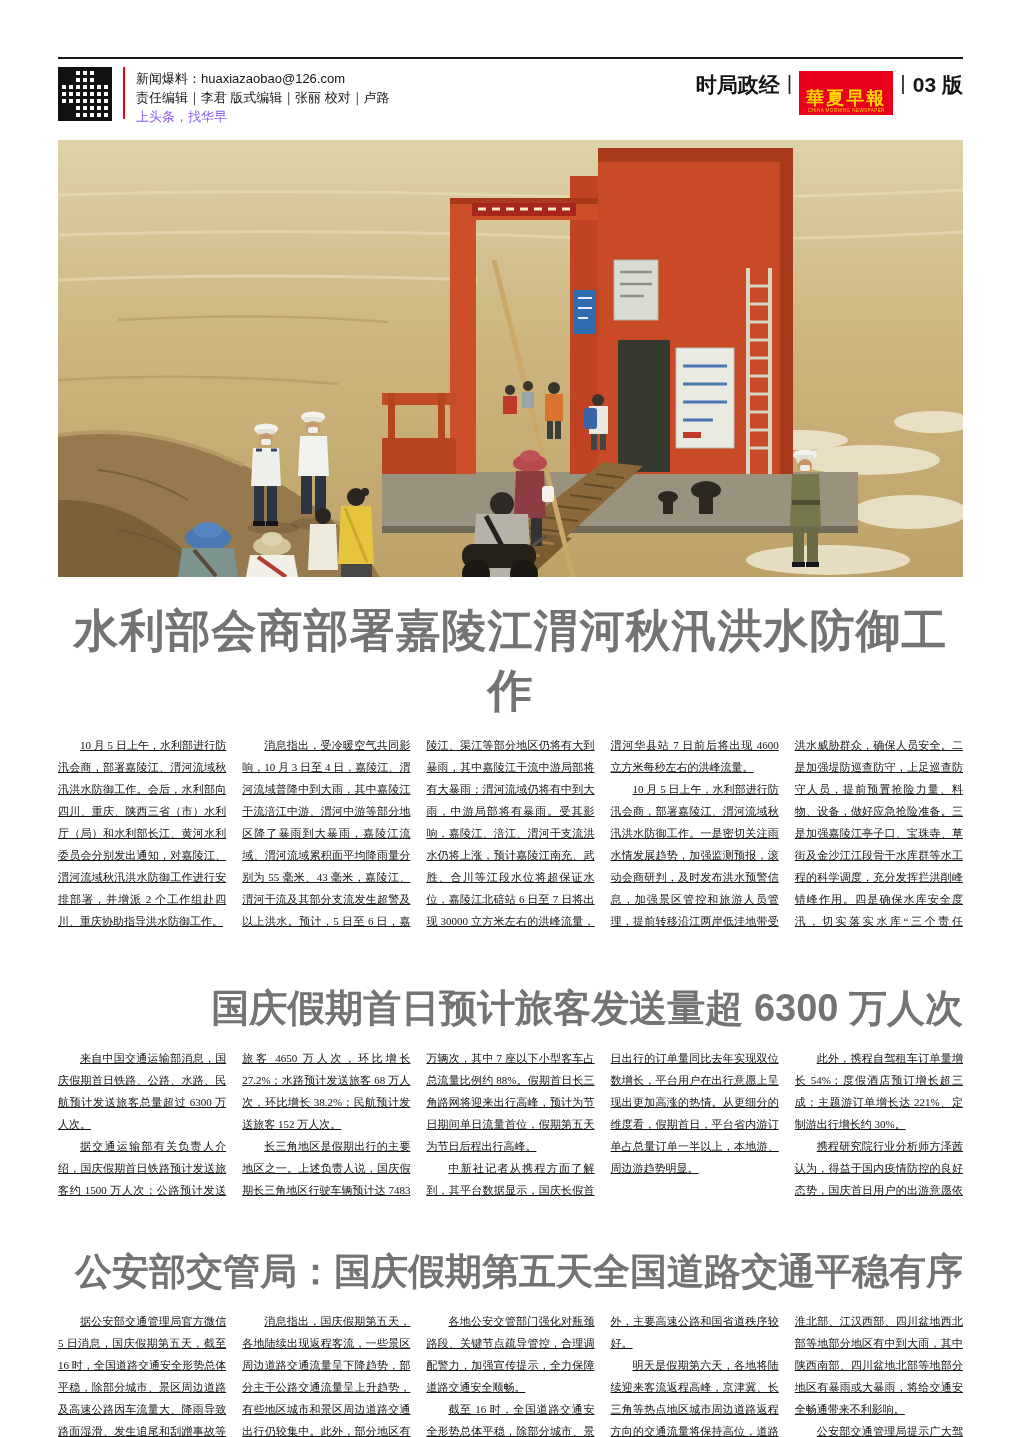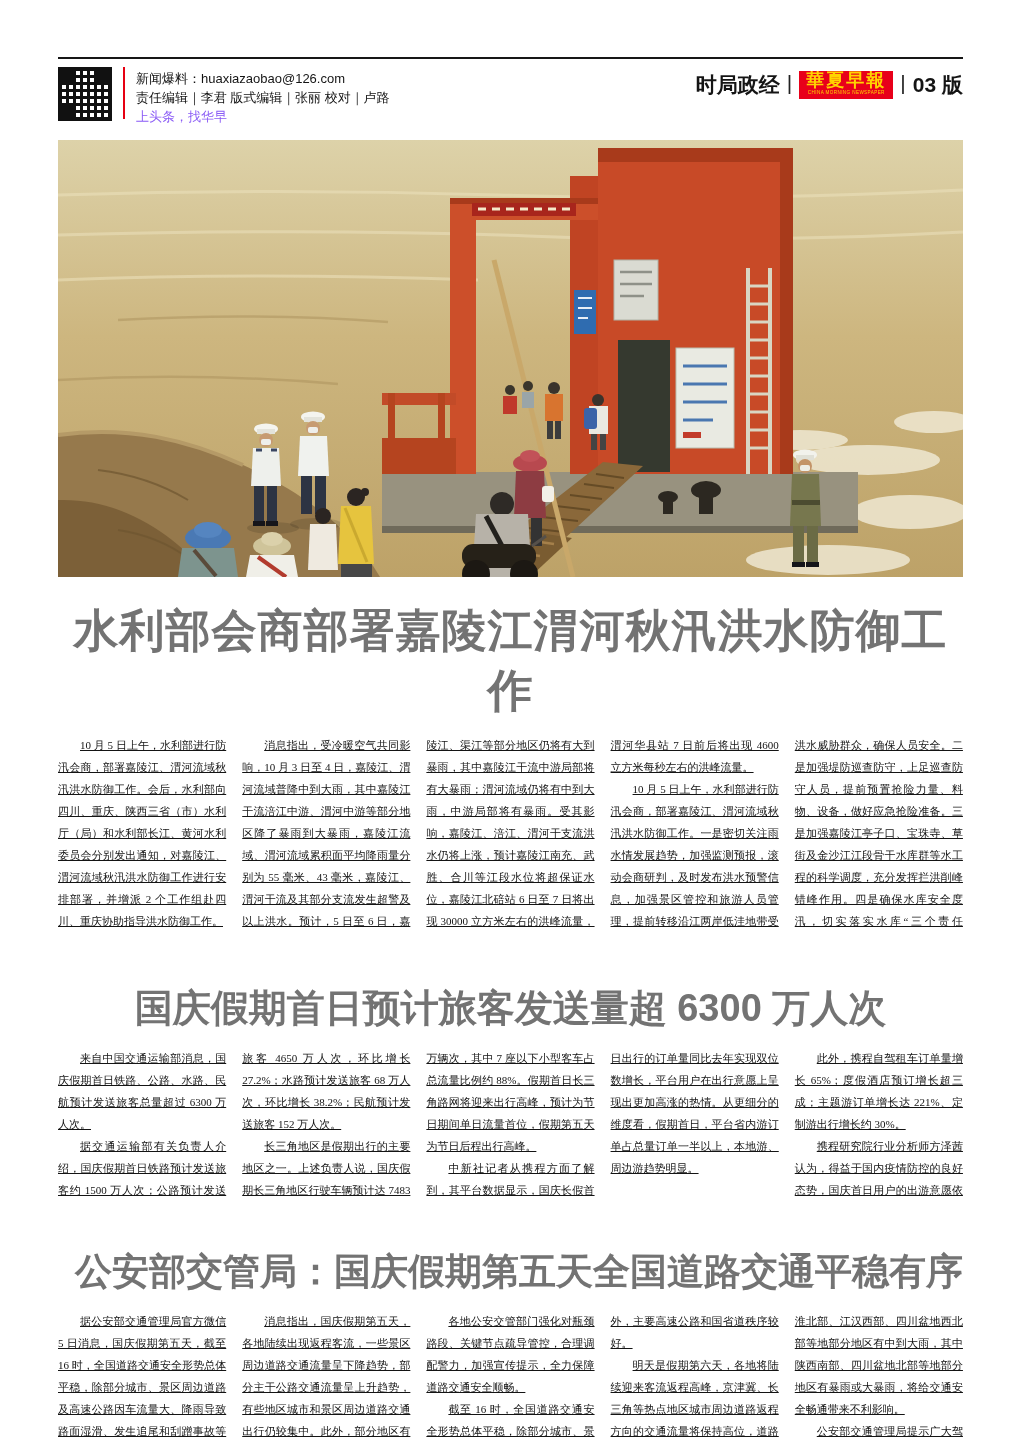--- a/index.html
+++ b/index.html
@@ -16,30 +16,30 @@
         linear-gradient(#111,#111) calc(100% - 2px) 2px/13px 13px no-repeat,
         linear-gradient(#111,#111) 2px calc(100% - 2px)/13px 13px no-repeat,
         repeating-linear-gradient(90deg,#111 0 3px,transparent 3px 7px),
         repeating-linear-gradient(0deg,#111 0 3px,#fff 3px 7px);}
   .red-divider{width:2px;height:52px;background:#e60012;}
   .mh-info{font-family:"Liberation Sans",sans-serif;font-size:13px;line-height:19px;padding-top:2px;}
   .mh-info .slogan{color:#8b5cf6;}
   .mh-right{display:flex;gap:7px;padding-top:4px;
             font-family:"Liberation Sans",sans-serif;font-size:21px;font-weight:bold;}
   .pipe{font-weight:normal;color:#222;}
-  .logo{background:#e8001a;color:#ffd400;padding:0 7px 1px;text-align:center;line-height:1;}
+  .logo{background:#e8001a;color:#ffd400;padding:18px 7px 1px;text-align:center;line-height:1;}
   .logo .t{display:block;font-size:18px;font-weight:bold;letter-spacing:2px;font-family:"Liberation Serif",serif;}
   .logo .s{display:block;font-size:4.6px;letter-spacing:.4px;margin-top:2px;font-family:"Liberation Sans",sans-serif;font-weight:normal;}
   
   .photo{margin-top:7px;width:905px;height:437px;line-height:0;}
   .photo svg{width:905px;height:437px;display:block;}
   
   .headline{font-family:"Liberation Sans",sans-serif;font-weight:bold;text-align:center;color:#737373;}
   .h1{font-size:45px;letter-spacing:1px;margin:24px 0 0;}
-  .h2{font-size:38px;margin:30px 0 0;}
+  .h2{font-size:38px;margin:30px 0 0;text-align:right;}
   .h3{font-size:37px;margin:27px 0 0;text-align:right;}
   
   .cols{column-count:5;column-gap:16px;column-fill:auto;overflow:hidden;
         text-align:justify;font-size:11px;line-height:22px;margin-top:13px;text-decoration:underline;}
   .cols p{margin:0;text-indent:2em;}
   .cols-a1{height:219px;}
   .cols-a2{height:173px;}
   .cols-a3{height:202px;}
 </style>
 </head>
@@ -286,21 +286,21 @@
       </div>
     </section>
 
     <section>
       <h1 class="headline h2">国庆假期首日预计旅客发送量超 6300 万人次</h1>
       <div class="cols cols-a2">
         <p>来自中国交通运输部消息，国庆假期首日铁路、公路、水路、民航预计发送旅客总量超过 6300 万人次。</p>
         <p>据交通运输部有关负责人介绍，国庆假期首日铁路预计发送旅客约 1500 万人次；公路预计发送旅客 4650 万人次，环比增长 27.2%；水路预计发送旅客 68 万人次，环比增长 38.2%；民航预计发送旅客 152 万人次。</p>
         <p>长三角地区是假期出行的主要地区之一。上述负责人说，国庆假期长三角地区行驶车辆预计达 7483 万辆次，其中 7 座以下小型客车占总流量比例约 88%。假期首日长三角路网将迎来出行高峰，预计为节日期间单日流量首位，假期第五天为节日后程出行高峰。</p>
         <p>中新社记者从携程方面了解到，其平台数据显示，国庆长假首日出行的订单量同比去年实现双位数增长，平台用户在出行意愿上呈现出更加高涨的热情。从更细分的维度看，假期首日，平台省内游订单占总量订单一半以上，本地游、周边游趋势明显。</p>
-        <p>此外，携程自驾租车订单量增长 65%；度假酒店预订增长超三成；主题游订单增长达 221%、定制游出行增长约 30%。</p>
+        <p>此外，携程自驾租车订单量增长 54%；度假酒店预订增长超三成；主题游订单增长达 221%、定制游出行增长约 30%。</p>
         <p>携程研究院行业分析师方泽茜认为，得益于国内疫情防控的良好态势，国庆首日用户的出游意愿依然强烈。三季度作为旅游行业的传统旺季，此前因新一波疫情的冲击受到较大影响、暑期出行热潮平淡收尾，而这也让诸多业者格外看重此次国庆长假旅游业的表现。从首日平台数据来看，预示着本次黄金周或将走出此前一轮疫情的阴霾。</p>
       </div>
     </section>
 
     <section>
       <h1 class="headline h3">公安部交管局：国庆假期第五天全国道路交通平稳有序</h1>
       <div class="cols cols-a3">
         <p>据公安部交通管理局官方微信 5 日消息，国庆假期第五天，截至 16 时，全国道路交通安全形势总体平稳，除部分城市、景区周边道路及高速公路因车流量大、降雨导致路面湿滑、发生追尾和刮蹭事故等因素造成交通缓行外，主要高速公路和国省道秩序较好。</p>
         <p>消息指出，国庆假期第五天，各地陆续出现返程客流，一些景区周边道路交通流量呈下降趋势，部分主干公路交通流量呈上升趋势，有些地区城市和景区周边道路交通出行仍较集中。此外，部分地区有大到暴雨，对假期道路交通出行造成一定影响。</p>
         <p>各地公安交管部门强化对瓶颈路段、关键节点疏导管控，合理调配警力，加强宣传提示，全力保障道路交通安全顺畅。</p>

